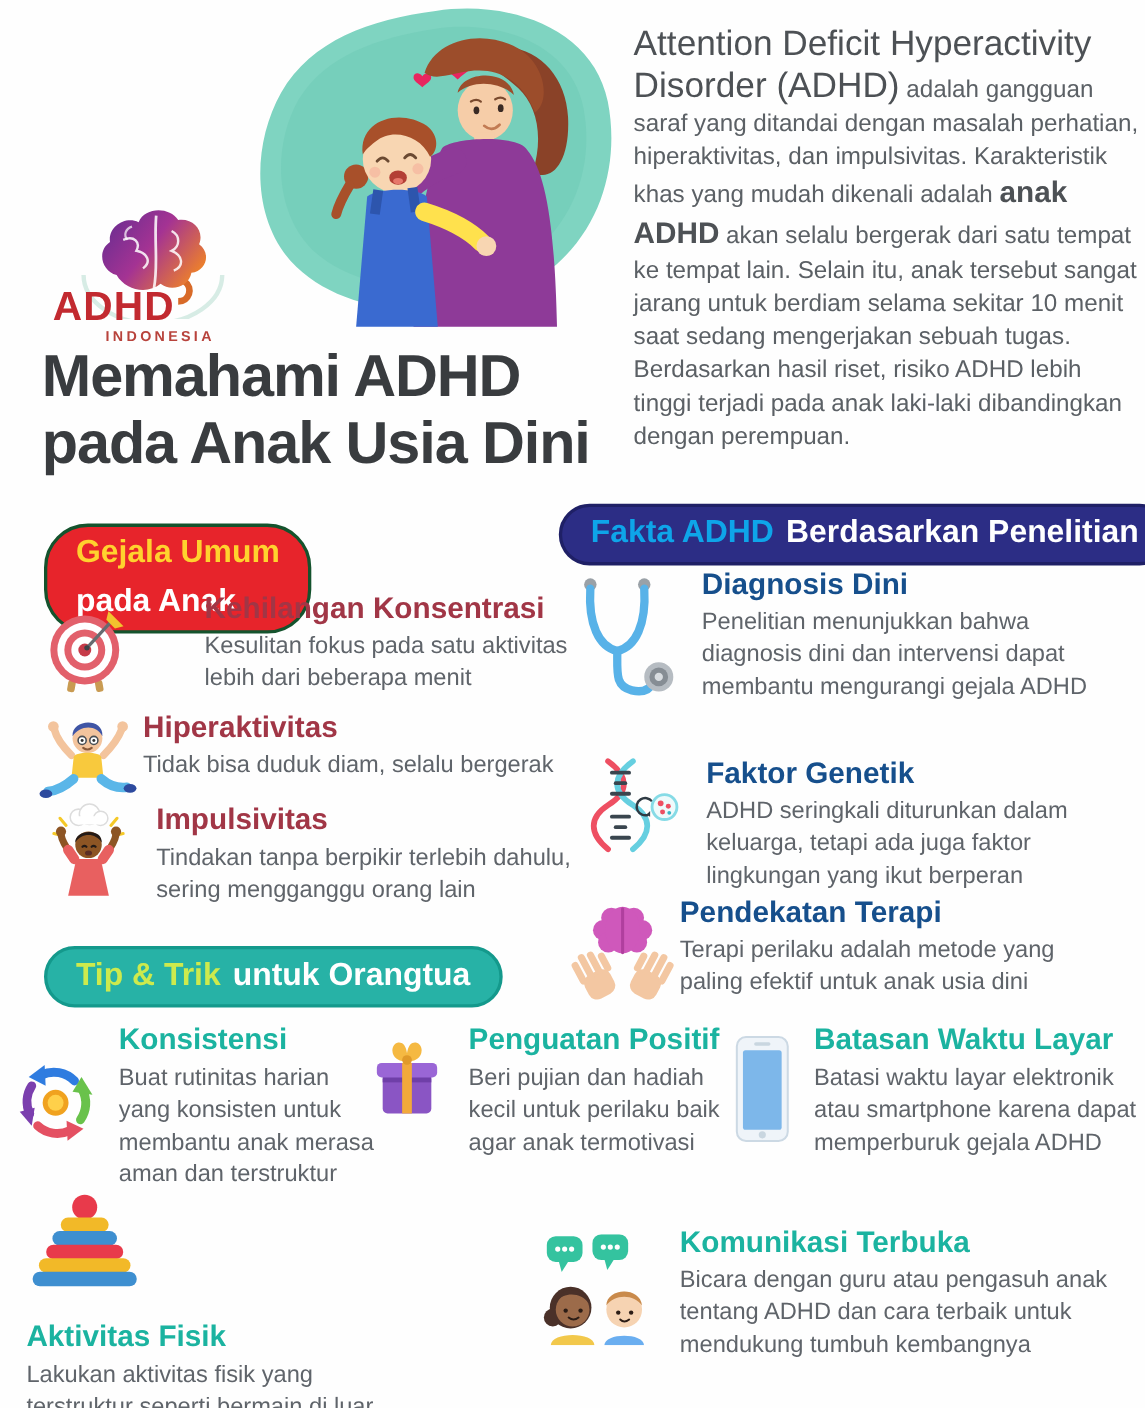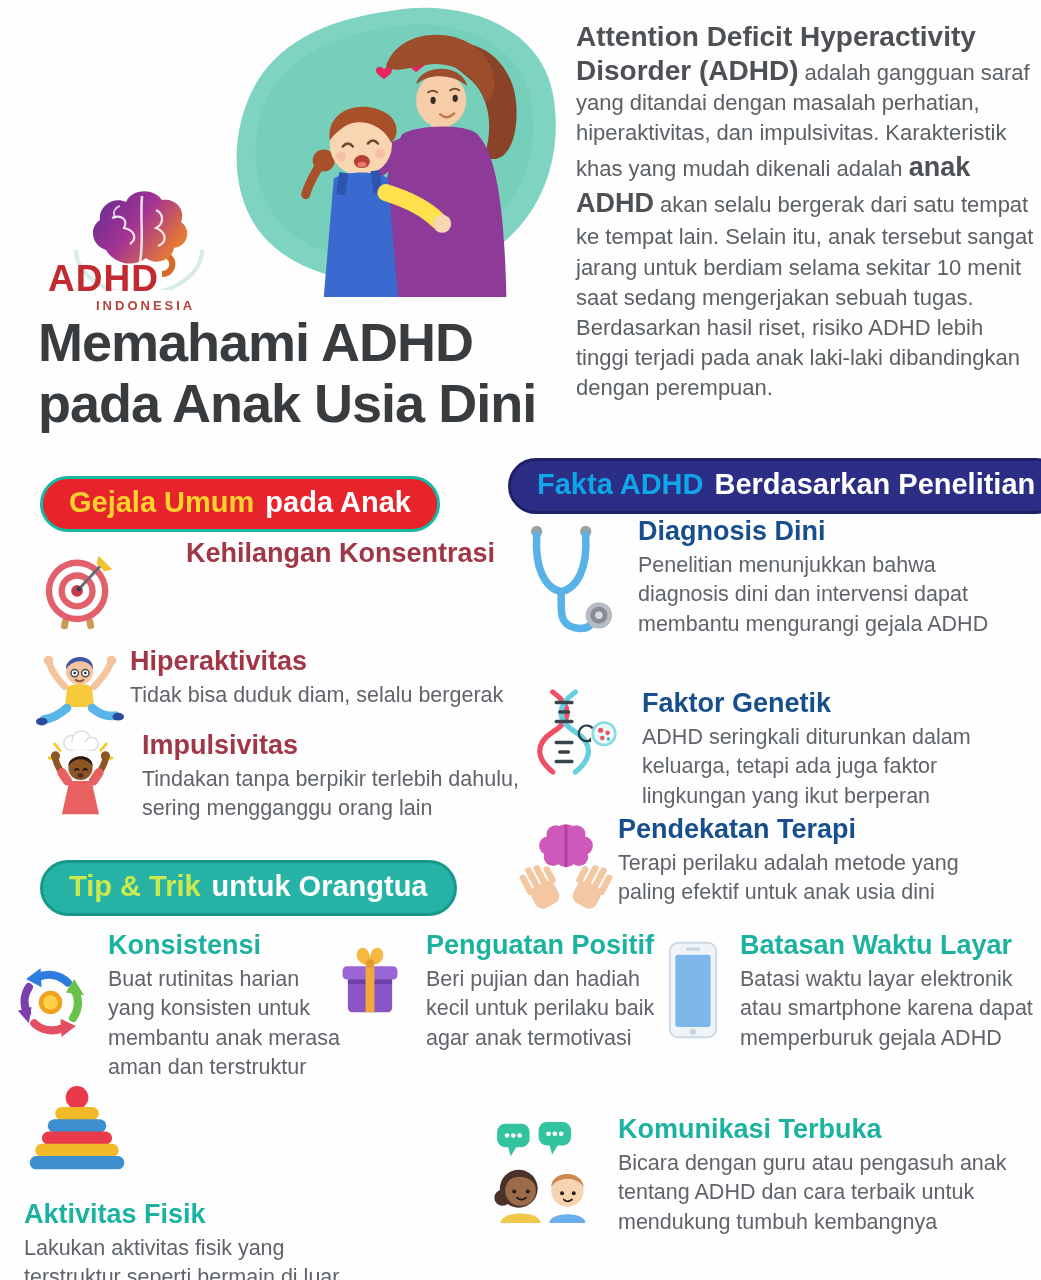--- a/index.html
+++ b/index.html
@@ -15,34 +15,34 @@
   .logo svg { display:block; margin:0 auto -30px auto; }
   .logo-brand { font-size:37px; font-weight:bold; color:#c22a30; letter-spacing:1px; margin-left:14px; line-height:1; }
   .logo-sub { font-size:13px; font-weight:bold; color:#b8433c; letter-spacing:3px; margin-left:62px; margin-top:1px; }
 
   
   .hero { position:absolute; left:222px; top:4px; width:348px; height:296px; }
 
   
   .intro { position:absolute; left:576px; top:20px; width:462px; margin:0;
            font-size:22px; line-height:1.37; color:#5b6065; }
-  .intro-lead { font-size:28px; font-weight:bold; color:#4d5155; line-height:1.2; }
+  .intro-lead { font-size:32px; font-weight:normal; color:#4d5155; line-height:1.2; }
   .intro-mid  { font-size:27px; font-weight:bold; color:#4d5155; }
 
   
   .title { position:absolute; left:38px; top:312px; margin:0; width:560px;
            font-size:54px; font-weight:bold; color:#393c3f; line-height:1.13; letter-spacing:-1px; }
   .title span { display:block; }
 
   
   .badge { position:absolute; display:inline-flex; gap:11px; align-items:baseline;
            border-radius:40px; padding:7px 26px 10px 26px;
            font-size:29px; font-weight:bold; white-space:nowrap; }
   .badge .rest { color:#ffffff; }
-  .badge-symptoms { left:40px; top:476px; background:#e7242b; border:3px solid #14b8a6; }
+  .badge-symptoms { left:40px; top:476px; background:#e7242b; border:3px solid #14532d;flex-direction:column; }
   .badge-symptoms .hl { color:#ffd22e; }
   .badge-facts { left:508px; top:458px; background:#2c2d85; border:3px solid #1f2066; }
   .badge-facts .hl { color:#0ea5e9; }
   .badge-tips { left:40px; top:860px; background:#27b2a6; border:3px solid #14998c; }
   .badge-tips .hl { color:#cdea4d; }
 
   
   .item { position:absolute; display:flex; align-items:flex-start; }
   .item .ic { flex:0 0 auto; }
   .item .txt h3 { margin:0 0 4px 0; font-size:27px; font-weight:bold; line-height:1.15; }
@@ -167,20 +167,21 @@
         <circle cx="42" cy="50" r="19" fill="#e2606b"></circle>
         <circle cx="42" cy="50" r="12.5" fill="#ffffff"></circle>
         <circle cx="42" cy="50" r="6" fill="#c63b49"></circle>
         <line x1="44" y1="48" x2="68" y2="22" stroke="#666b70" stroke-width="3"></line>
         <path d="M64,14 L78,28 L70,30 L62,22 Z" fill="#f2c22e"></path>
         <circle cx="44" cy="48" r="2.5" fill="#3d4247"></circle>
       </svg>
     </span>
     <span class="txt">
       <h3>Kehilangan Konsentrasi</h3>
+      <p>Kesulitan fokus pada satu aktivitas lebih dari beberapa menit</p>
     </span>
   </div>
 
   <div class="item sym sym2">
     <span class="ic">
       <svg viewBox="0 0 95 95" width="92" height="92">
         <path d="M32,42 C24,34 18,26 16,18" stroke="#f3c49d" stroke-width="7" fill="none" stroke-linecap="round"></path>
         <path d="M62,42 C70,34 76,26 79,18" stroke="#f3c49d" stroke-width="7" fill="none" stroke-linecap="round"></path>
         <circle cx="15" cy="15" r="5" fill="#f3c49d"></circle>
           <circle cx="80" cy="15" r="5" fill="#f3c49d"></circle>

